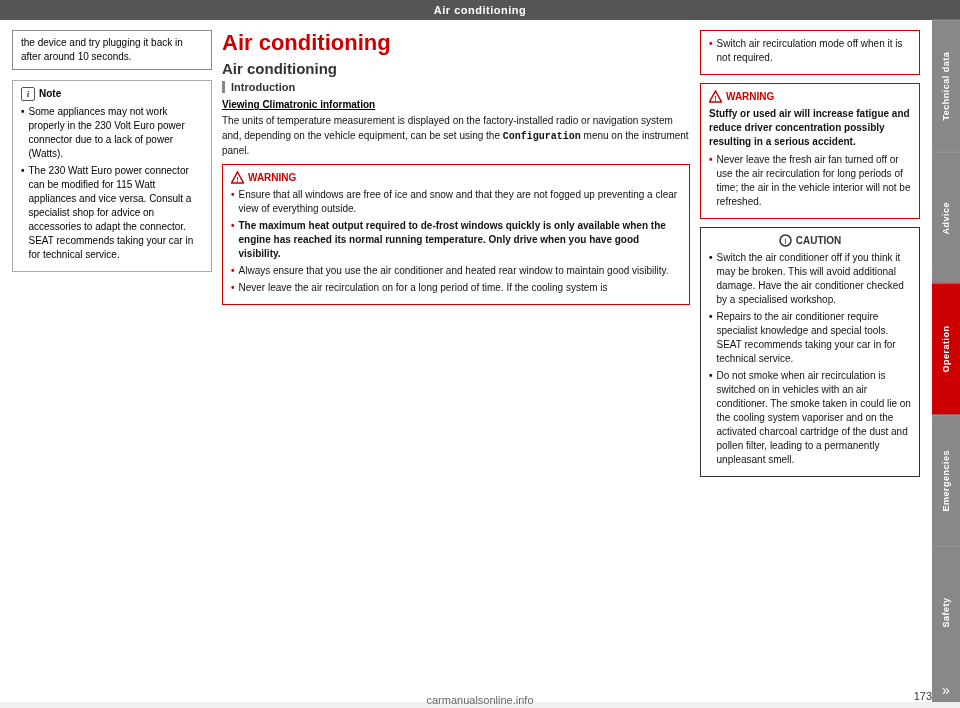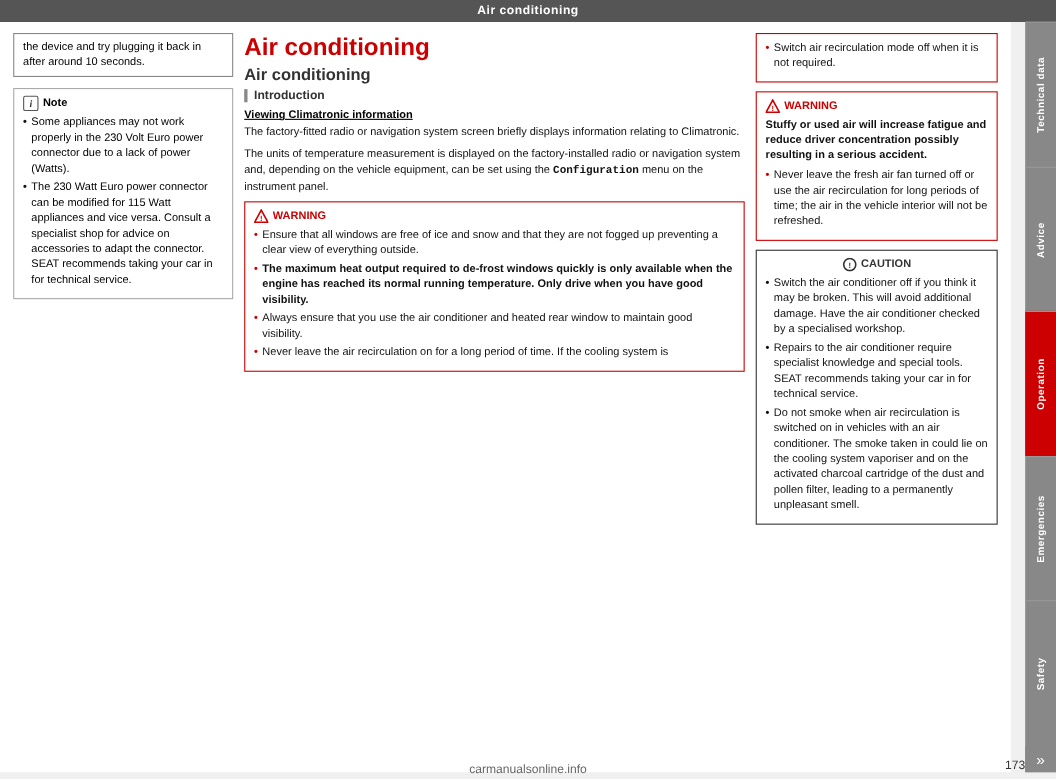--- a/index.html
+++ b/index.html
@@ -21,21 +21,20 @@
       padding: 4px 0;
       font-size: 11px;
       font-weight: bold;
       letter-spacing: 0.5px;
     }
 
     
     .main-layout {
       display: flex;
       height: calc(708px - 26px);
-      gap: 13px;
     }
 
     
     .content-area {
       flex: 1;
       background: white;
       padding: 10px 12px;
       overflow: hidden;
       display: flex;
       gap: 10px;
@@ -317,21 +316,20 @@
     </div>
 
     <div class="middle-col">
 
       <div class="big-heading">Air conditioning</div>
       <div class="sub-heading">Air conditioning</div>
       <div class="section-intro">Introduction</div>
 
       <div class="sub-section-heading">Viewing Climatronic information</div>
 
-      <p class="body-text">The factory-fitted radio or navigation system screen briefly displays information relating to Climatronic.</p>
 
       <p class="body-text">
         <span>The units of temperature measurement is displayed on the factory-installed radio or navigation system and, depending on the vehicle equipment, can be set using the</span>
         <code>Configuration</code>
         <span>menu on the instrument panel.</span>
       </p>
 
       <div class="warning-box">
         <div class="warning-header">
           <svg class="warning-triangle" viewBox="0 0 13 13">

